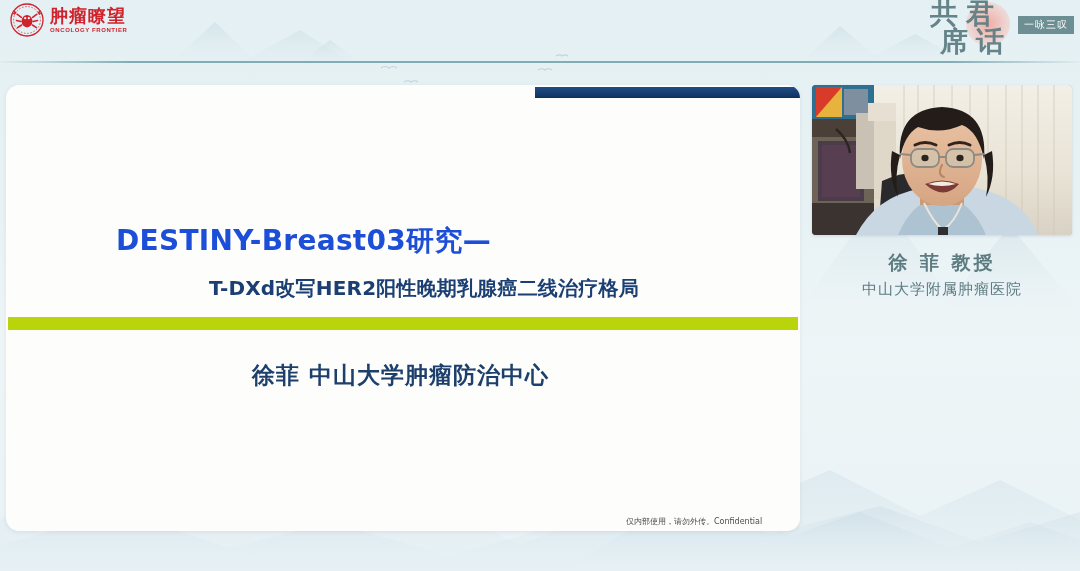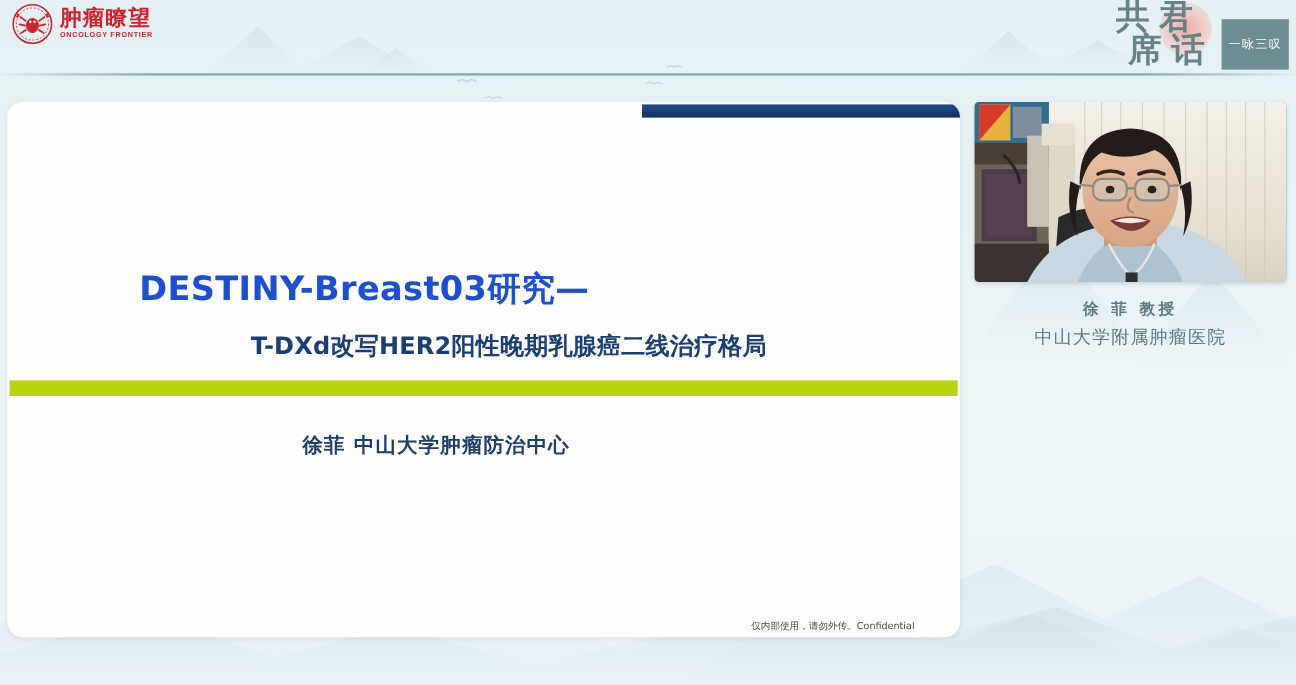--- a/index.html
+++ b/index.html
@@ -32,51 +32,51 @@
   .calli{position:absolute;right:34px;top:-2px;width:120px;height:62px;}
   .calli-sun{position:absolute;right:36px;top:4px;width:44px;height:44px;border-radius:50%;
     background:radial-gradient(circle at 50% 50%,rgba(243,160,150,.85) 0%,rgba(246,185,176,.55) 55%,rgba(246,200,192,0) 100%);}
   .calli-c{position:absolute;font-family:"DejaVu Serif","Liberation Serif",serif;
     font-size:28px;font-weight:700;color:#5f7f84;line-height:1;opacity:.95;}
   .calli-c1{left:4px;top:2px;}
   .calli-c2{left:40px;top:2px;}
   .calli-c3{left:14px;top:30px;}
   .calli-c4{left:50px;top:30px;}
   .calli-badge{position:absolute;right:-28px;top:18px;background:#6d8e92;color:#fff;
-    font-size:10px;letter-spacing:1px;padding:14px 6px;white-space:nowrap;
+    font-size:10px;letter-spacing:1px;padding:2px 6px;white-space:nowrap;
     font-family:"DejaVu Sans","Liberation Sans",sans-serif;}
 
   
   .slide{position:absolute;left:6px;top:85px;width:794px;height:446px;
     background:#fdfdfc;border-radius:13px;overflow:hidden;
     box-shadow:0 1px 4px rgba(80,110,120,.12);}
   .slide-navybar{position:absolute;left:529px;top:2px;width:265px;height:11px;
     background:linear-gradient(180deg,#1f4c86 0%,#173d6e 60%,#10305a 100%);}
   .slide-greenbar{position:absolute;left:2px;top:232px;width:790px;height:13px;background:#b9d40b;}
 
   .title1{position:absolute;left:110px;top:137px;font-size:28px;font-weight:700;
     color:#1d4ed8;letter-spacing:.3px;white-space:nowrap;
     font-family:"DejaVu Sans","Liberation Sans",sans-serif;}
   .title2{position:absolute;left:203px;top:190px;font-size:20px;font-weight:700;
     color:#1b3f73;letter-spacing:.2px;white-space:nowrap;
     font-family:"DejaVu Sans","Liberation Sans",sans-serif;}
-  .presenter{position:absolute;left:246px;top:275px;font-size:17px;font-weight:700;
+  .presenter{position:absolute;left:246px;top:275px;font-size:23px;font-weight:700;
     color:#1d3f6b;letter-spacing:1px;white-space:nowrap;
     font-family:"DejaVu Sans","Liberation Sans",sans-serif;}
   .confidential{position:absolute;left:620px;top:431px;font-size:8px;color:#4b4b4b;
     white-space:nowrap;font-family:"DejaVu Sans","Liberation Sans",sans-serif;}
 
   
   .video{position:absolute;left:812px;top:85px;width:260px;height:150px;
     border-radius:4px;overflow:hidden;background:#9fb6c4;
     box-shadow:0 1px 3px rgba(70,100,110,.18);}
   .video-scene{position:absolute;inset:0;}
 
   .speaker{position:absolute;left:812px;top:250px;width:260px;text-align:center;}
-  .speaker-name{font-size:13px;font-weight:700;color:#5d7c81;letter-spacing:3px;
+  .speaker-name{font-size:19px;font-weight:700;color:#5d7c81;letter-spacing:3px;
     font-family:"DejaVu Sans","Liberation Sans",sans-serif;line-height:1.35;}
   .speaker-org{font-size:15px;font-weight:400;color:#5d7c81;letter-spacing:1px;
     font-family:"DejaVu Sans","Liberation Sans",sans-serif;line-height:1.5;margin-top:2px;}
 </style>
 </head>
 <body>
 
 <div id="stage">
 
   <svg class="bg-art" viewBox="0 0 1080 571" preserveAspectRatio="none">

